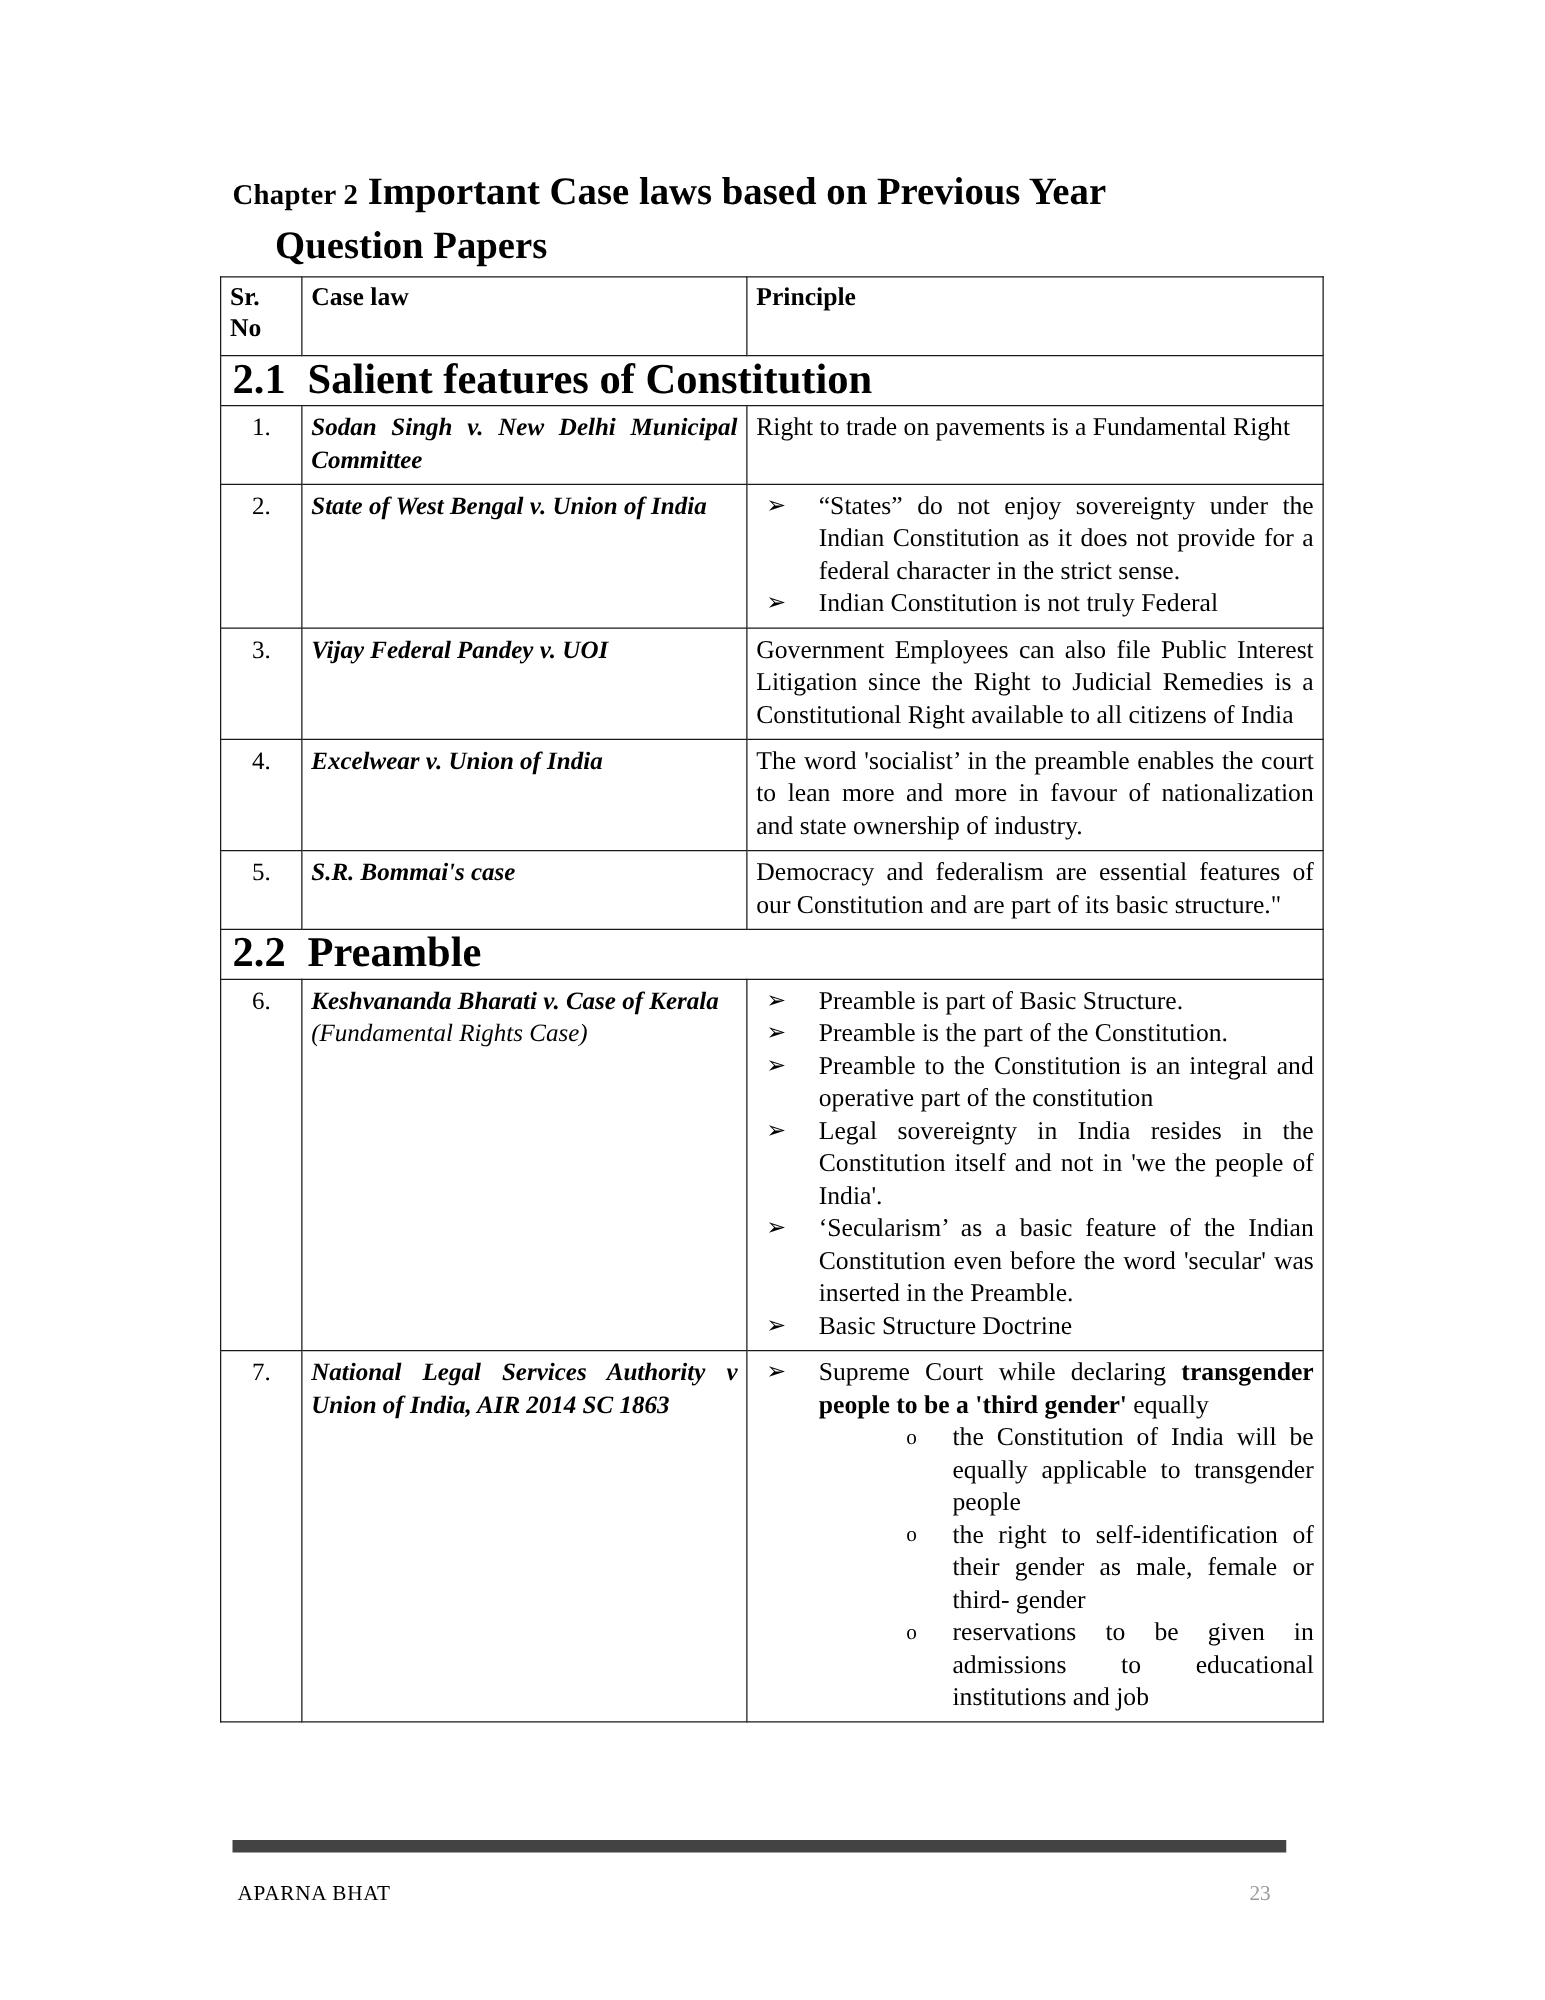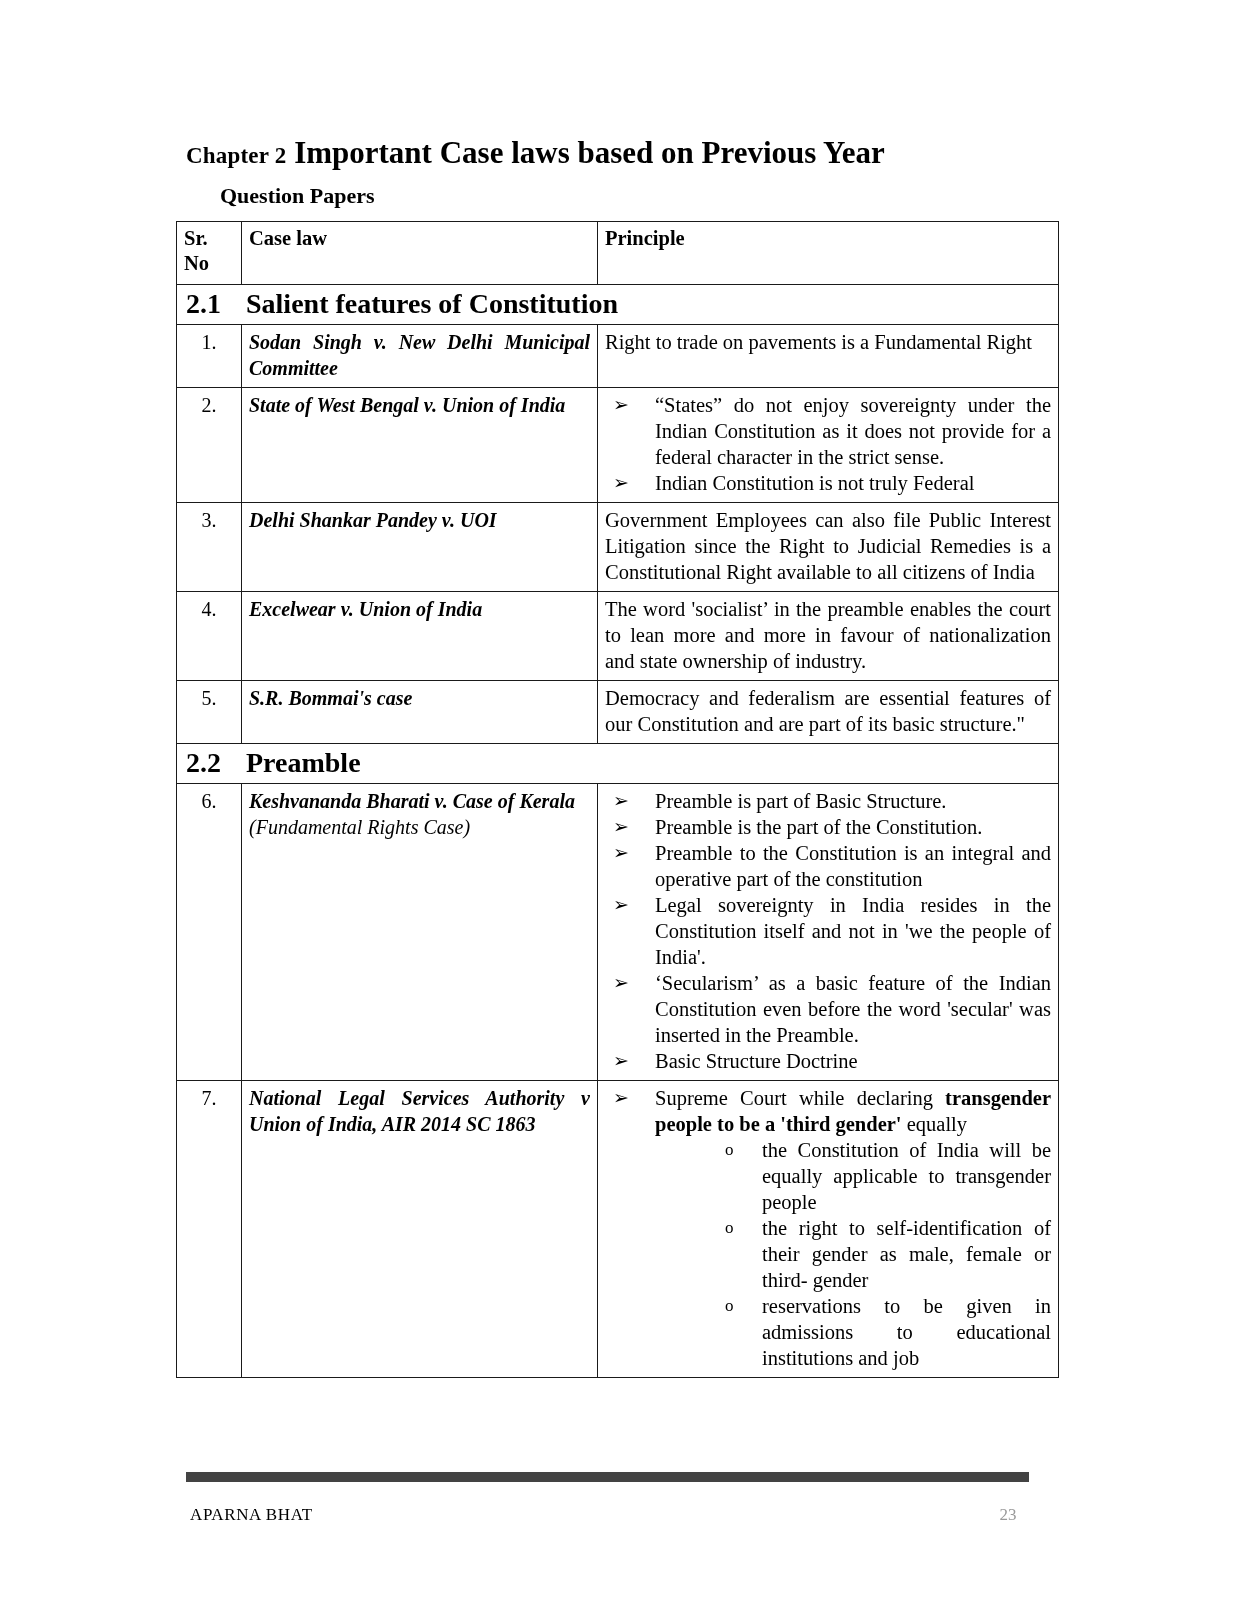--- a/index.html
+++ b/index.html
@@ -41,21 +41,21 @@
     letter-spacing: 0.2px;
   }
   .chapter-title-part {
     font-size: 31px;
   }
   .chapter-line2 {
     position: absolute;
     left: 220px;
     top: 176px;
     font-weight: bold;
-    font-size: 22px;
+    font-size: 31px;
     line-height: 40px;
   }
 
   
   .case-table {
     position: absolute;
     left: 176px;
     top: 221px;
     width: 882px;
     border-collapse: collapse;
@@ -74,21 +74,21 @@
     font-weight: bold;
     font-size: 20.5px;
     line-height: 25px;
     text-align: left;
     height: 52px;
   }
   .hdr-sr { padding-left: 8px; }
 
   .section-row td {
     font-weight: bold;
-    font-size: 28px;
+    font-size: 34px;
     line-height: 31px;
     padding: 3px 7px 5px 9px;
   }
   .section-num {
     display: inline-block;
     width: 60px;
   }
 
   .sr-cell {
     text-align: center;
@@ -246,21 +246,21 @@
             <li>
               <span class="bullet-mark">➢</span>
               <span>Indian Constitution is not truly Federal</span>
             </li>
           </ul>
         </td>
       </tr>
 
       <tr>
         <td class="sr-cell">3.</td>
-        <td class="case-cell">Delhi Shankar Pandey v. UOI</td>
+        <td class="case-cell">Vijay Federal Pandey v. UOI</td>
         <td class="prin-cell">
           <p class="plain">Government Employees can also file Public Interest Litigation since the Right to Judicial Remedies is a Constitutional Right available to all citizens of India</p>
         </td>
       </tr>
 
       <tr>
         <td class="sr-cell">4.</td>
         <td class="case-cell">Excelwear v. Union of India</td>
         <td class="prin-cell">
           <p class="plain">The word 'socialist’ in the preamble enables the court to lean more and more in favour of nationalization and state ownership of industry.</p>

